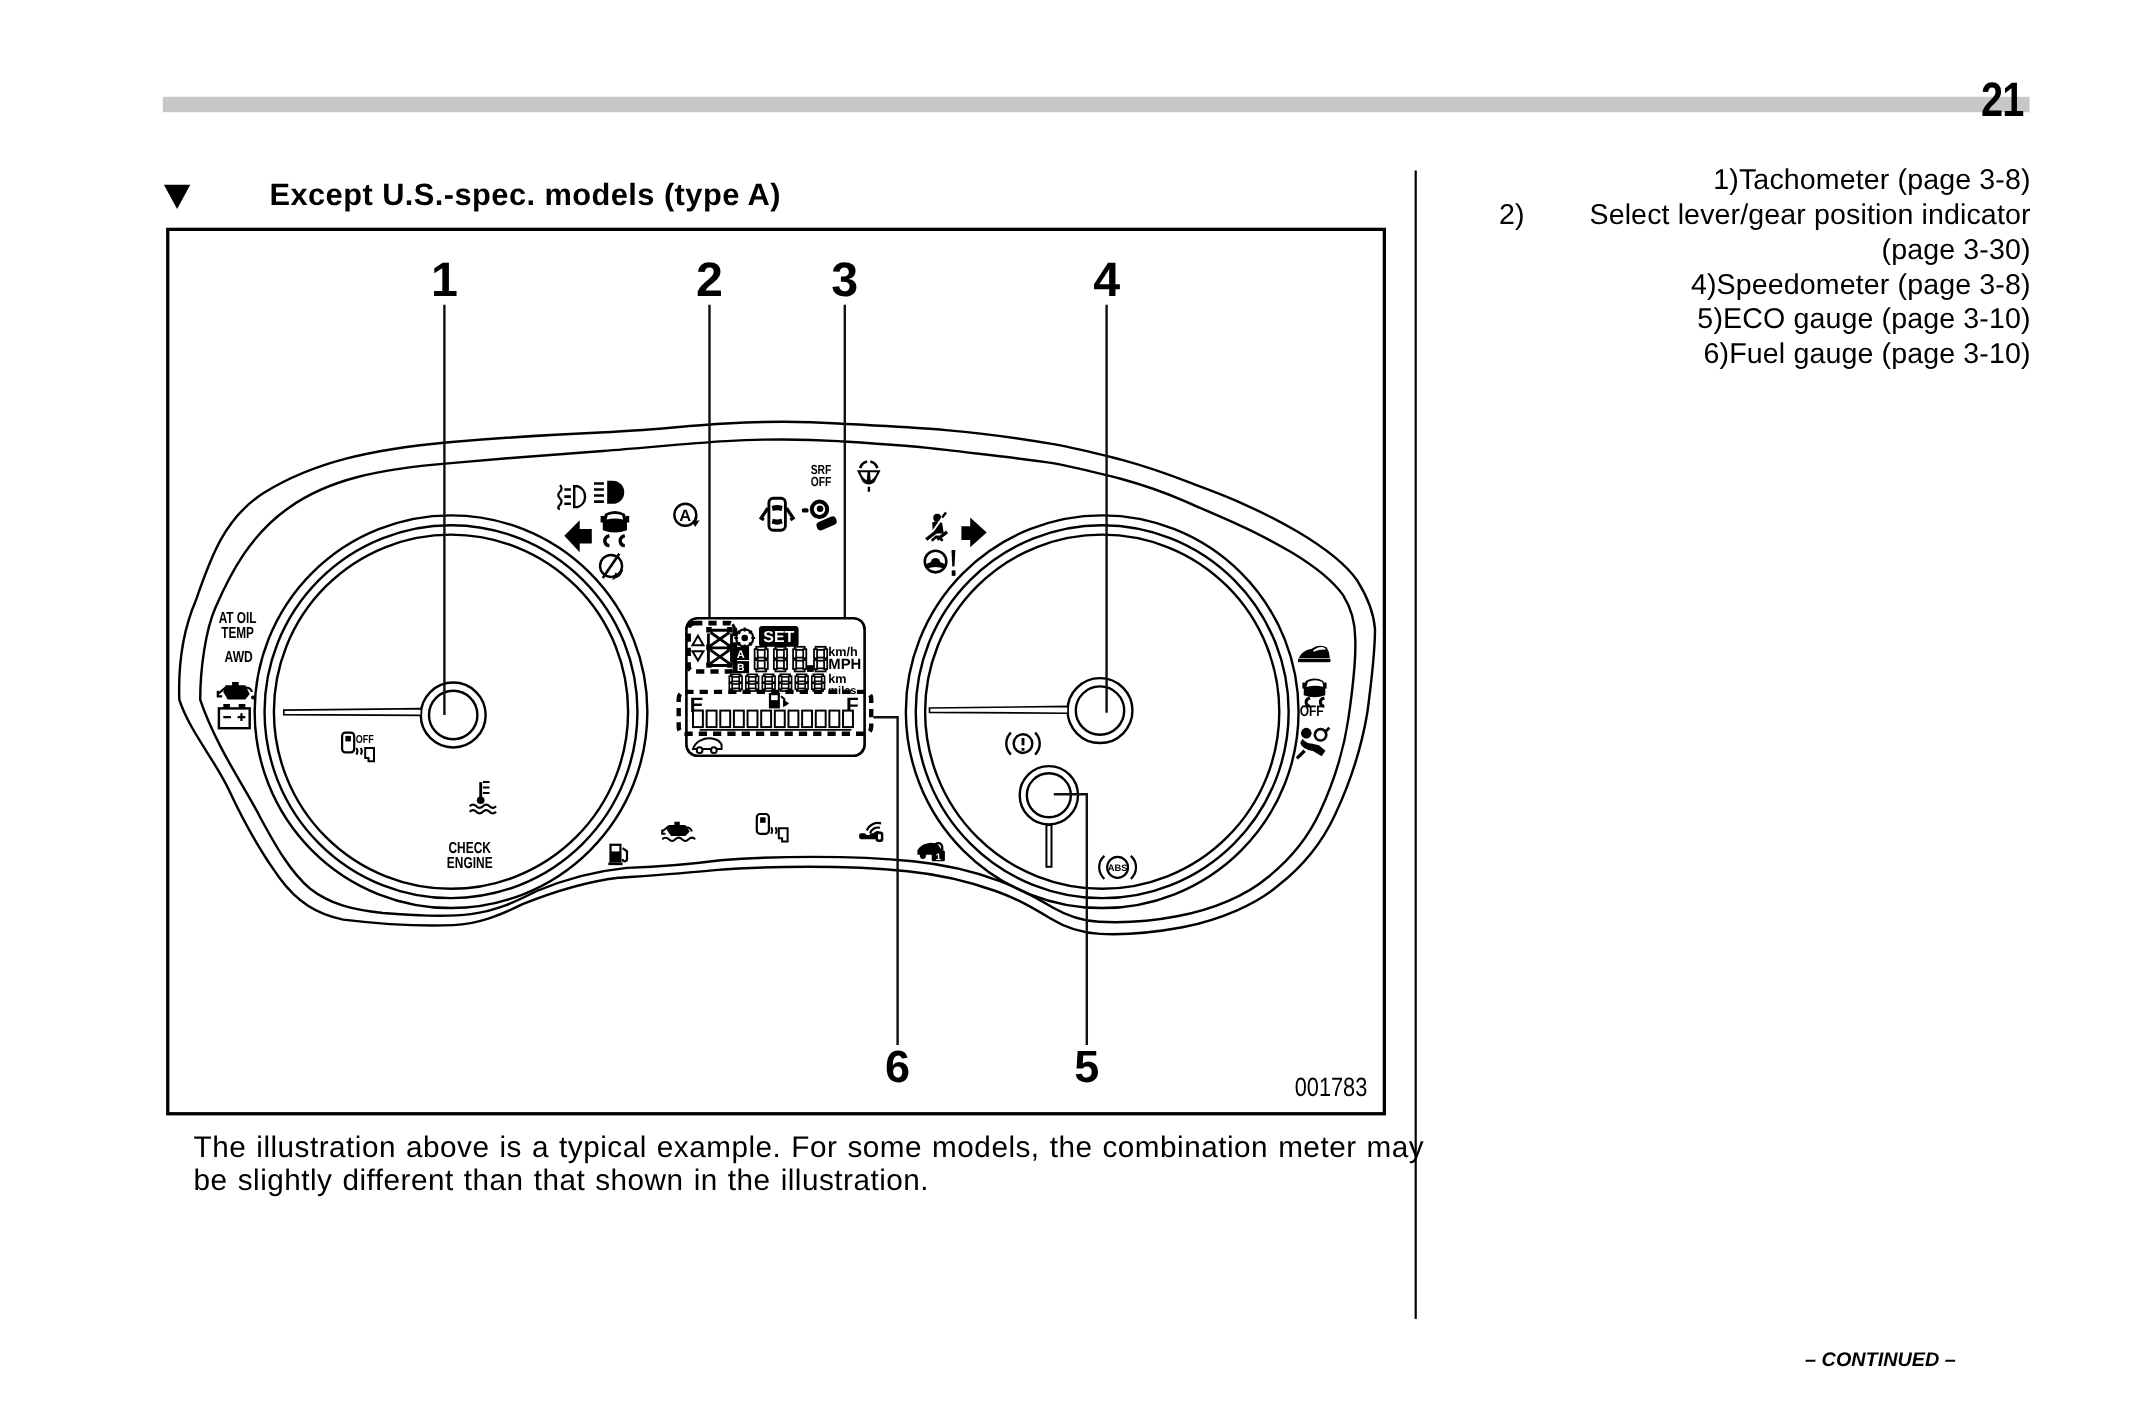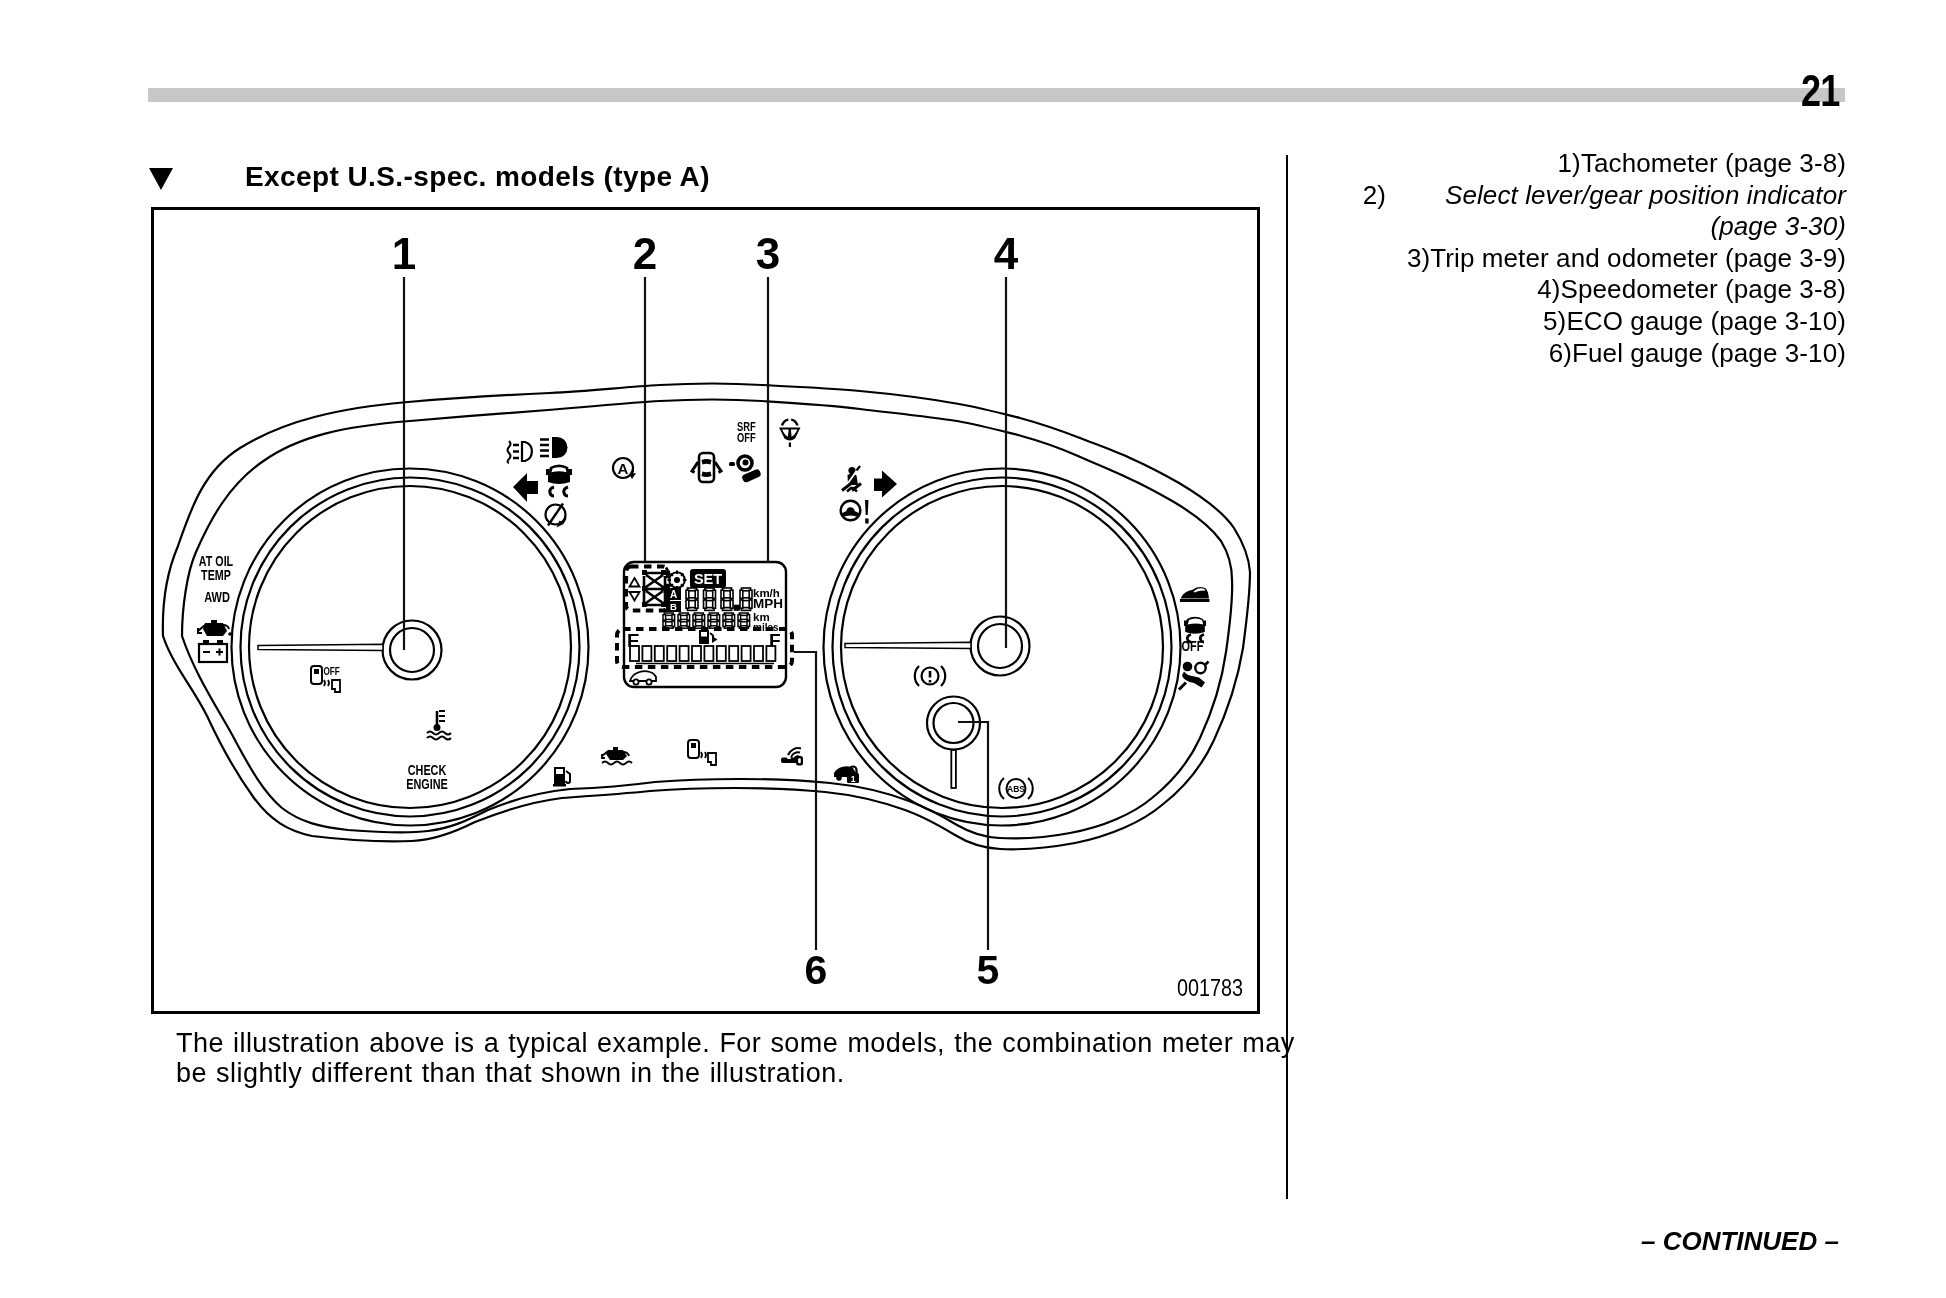--- a/index.html
+++ b/index.html
@@ -14,33 +14,32 @@
 
 <div class="abs b" style="left:1801px;top:66px;font-size:44px;transform:scaleX(0.82);transform-origin:left;letter-spacing:-1px;">21</div>
 
 <div class="abs b" style="left:197px;top:161px;font-size:28px;letter-spacing:0.4px;margin-left:48px;">Except U.S.-spec. models (type A)</div>
 <div class="abs" style="left:149px;top:168px;width:0;height:0;border-left:12.5px solid transparent;border-right:12.5px solid transparent;border-top:22px solid #000;"></div>
 
 <div class="abs" style="left:1328px;top:148px;font-size:26px;line-height:31.6px;letter-spacing:0.1px;text-align:right;">
 <div><span style="display:inline-block;width:58px;">1)</span>Tachometer (page 3-8)</div>
 <div style="display:flex;">
       <span style="display:inline-block;width:58px;flex:none;">2)</span>
-      <span style="display:inline-block;width:460px;font-style:italic;">Select lever/gear position indicator (page 3-30)</span>
+      <span style="display:inline-block;width:460px;">Select lever/gear position indicator (page 3-30)</span>
     </div>
-<div><span style="display:inline-block;width:58px;">3)</span>Trip meter and odometer (page 3-9)</div>
 <div><span style="display:inline-block;width:58px;">4)</span>Speedometer (page 3-8)</div>
 <div><span style="display:inline-block;width:58px;">5)</span>ECO gauge (page 3-10)</div>
 <div><span style="display:inline-block;width:58px;">6)</span>Fuel gauge (page 3-10)</div>
 </div>
 
 <div class="abs" style="left:1286px;top:155px;width:2px;height:1044px;background:#000"></div>
 
 <div class="abs" style="left:148px;top:1029px;width:1140px;font-size:27px;line-height:29.5px;letter-spacing:0.45px;word-spacing:1.2px;margin-left:28px;">The illustration above is a typical example. For some models, the combination meter may be slightly different than that shown in the illustration.</div>
 
-<div class="abs b" style="left:1641px;top:1226px;font-size:26px;font-style:italic;">– CONTINUED –</div>
+<div class="abs b" style="left:1641px;top:1226px;font-size:18px;font-style:italic;">– CONTINUED –</div>
 
 <svg class="abs" style="left:0;top:0" width="1946" height="1298" viewBox="0 0 1946 1298" fill="none" stroke="none">
 
 <rect x="152.5" y="208.5" width="1106" height="804" stroke="#000" stroke-width="3"></rect>
 <g stroke="#000" stroke-width="2.2" fill="none">
 
 <path d="M 163,636
 C 162,606 166,574 178,546
 C 192,505 205,470 240,448
 C 285,420 340,408 408,402

